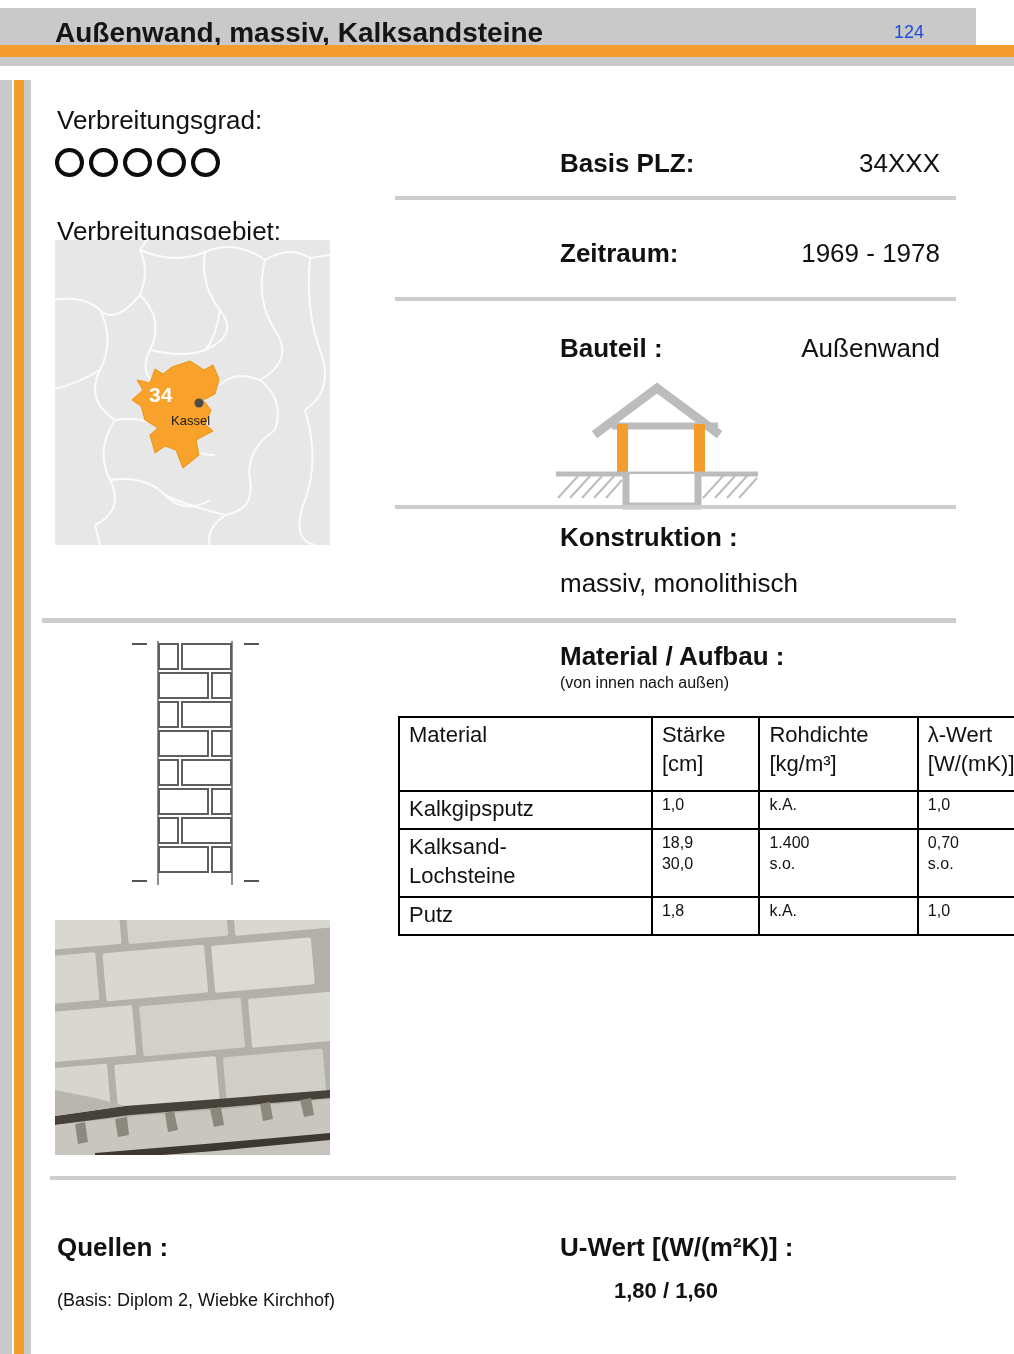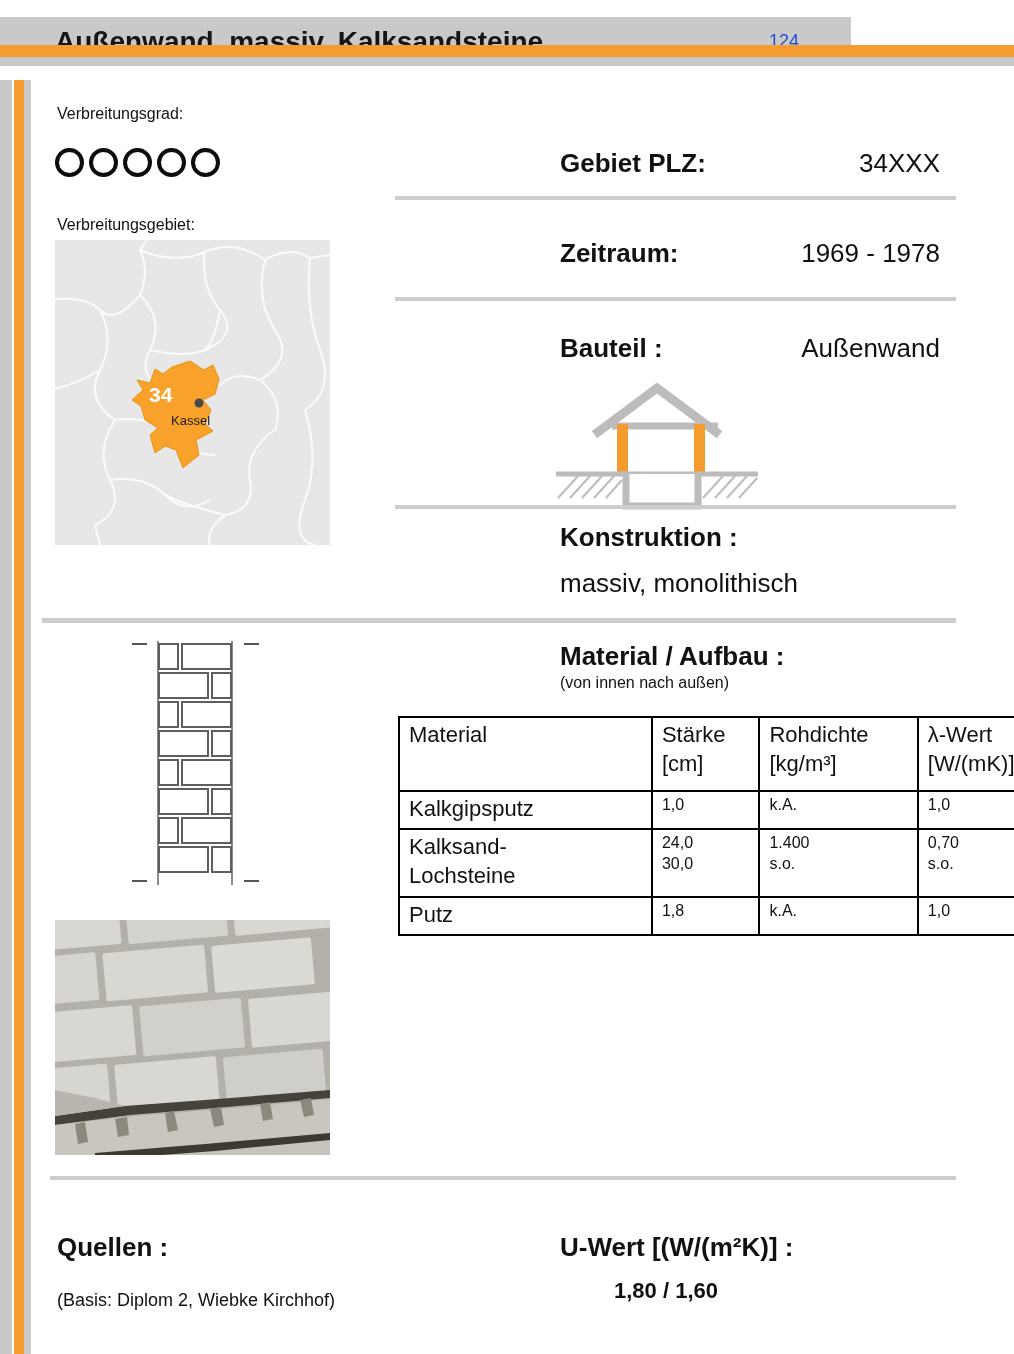--- a/index.html
+++ b/index.html
@@ -1,31 +1,31 @@
 <!DOCTYPE html>
 <html><head>
 <meta charset="utf-8">
 <style>
   html,body{margin:0;padding:0;background:#fff;}
   .page{
     position:relative; width:1014px; height:1354px; overflow:hidden;
     background:#fff; font-family:"Liberation Sans", sans-serif; color:#111;
   }
   
-  .header-band{position:absolute;left:0;top:17px;width:851px;height:45px;background:#c9c9c9;}
+  .header-band{position:absolute;left:0;top:8px;width:976px;height:45px;background:#c9c9c9;}
   .page-title{position:absolute;left:55px;top:9px;font-size:28px;font-weight:bold;color:#151515;letter-spacing:0;}
   .page-number{position:absolute;right:52px;top:14px;font-size:18px;color:#1d4ed8;}
   .accent-bar{position:absolute;left:0;top:45px;width:1014px;height:12px;}
   .grey-band{position:absolute;left:0;top:57px;width:1014px;height:9px;background:#c9c9c9;}
   
   .stripe-grey-outer{position:absolute;left:0;top:80px;width:12px;height:1274px;background:#c9c9c9;}
   .stripe-orange{position:absolute;left:14px;top:80px;width:10px;height:1274px;}
   .stripe-grey-inner{position:absolute;left:24px;top:80px;width:7px;height:1274px;background:#c9c9c9;}
   
-  .lbl{position:absolute;font-size:16px;color:#111;}
+  .lbl{position:absolute;font-size:26px;color:#111;}
   .fact-label{position:absolute;left:560px;font-size:26px;font-weight:bold;}
   .fact-value{position:absolute;right:74px;font-size:26px;text-align:right;}
   .divider{position:absolute;background:#cdcdcd;height:4px;}
   
   .circles{position:absolute;left:55px;top:148px;display:flex;gap:5px;}
   .circle{width:21px;height:21px;border:4px solid #0d0d0d;border-radius:50%;background:#fff;display:inline-block;}
   
   .map-box{position:absolute;left:55px;top:240px;width:275px;height:305px;}
   .house-box{position:absolute;left:540px;top:368px;width:230px;height:148px;}
   .brick-box{position:absolute;left:128px;top:636px;width:135px;height:254px;}
@@ -96,21 +96,21 @@
         <path d="M170,275 Q130,265 110,255"></path>
         <path d="M255,18 Q250,70 265,110 T250,170 Q265,220 250,260 T260,305"></path>
       </g>
       <path d="M117,127 L135,121 L149,130 L158,125 L164,139 L160,154 L148,160 L156,170 L150,184 L158,191 L141,200 L144,215 L128,228 L121,210 L110,206 L100,213 L95,195 L103,188 L90,180 L86,166 L77,160 L88,150 L82,140 L95,143 L100,129 L108,134 Z" fill="#F9A22B" stroke="#e8940f" stroke-width="1"></path>
       <text x="94" y="162" font-size="21" font-weight="bold" fill="#ffffff">34</text>
       <circle cx="144" cy="163" r="4.5" fill="#4a4a4a"></circle>
       <text x="116" y="185" font-size="13" fill="#1a1a1a">Kassel</text>
     </svg>
   </div>
 
-  <div class="fact-label" style="top:148px;">Gebiet PLZ:</div>
+  <div class="fact-label" style="top:148px;">Basis PLZ:</div>
   <div class="fact-value" style="top:148px;">34XXX</div>
   <div class="divider" style="left:395px;top:196px;width:561px;"></div>
 
   <div class="fact-label" style="top:238px;">Zeitraum:</div>
   <div class="fact-value" style="top:238px;">1969 - 1978</div>
   <div class="divider" style="left:395px;top:297px;width:561px;"></div>
 
   <div class="fact-label" style="top:333px;">Bauteil :</div>
   <div class="fact-value" style="top:333px;">Außenwand</div>
 
@@ -194,21 +194,21 @@
     <tbody>
       <tr class="r-single">
         <td class="mat-name">Kalkgipsputz</td>
         <td>1,0</td>
         <td>k.A.</td>
         <td>1,0</td>
       </tr>
       <tr class="r-double">
         <td class="mat-name">Kalksand-
 Lochsteine</td>
-        <td>24,0
+        <td>18,9
 30,0</td>
         <td>1.400
 s.o.</td>
         <td>0,70
 s.o.</td>
       </tr>
       <tr class="r-single">
         <td class="mat-name">Putz</td>
         <td>1,8</td>
         <td>k.A.</td>

